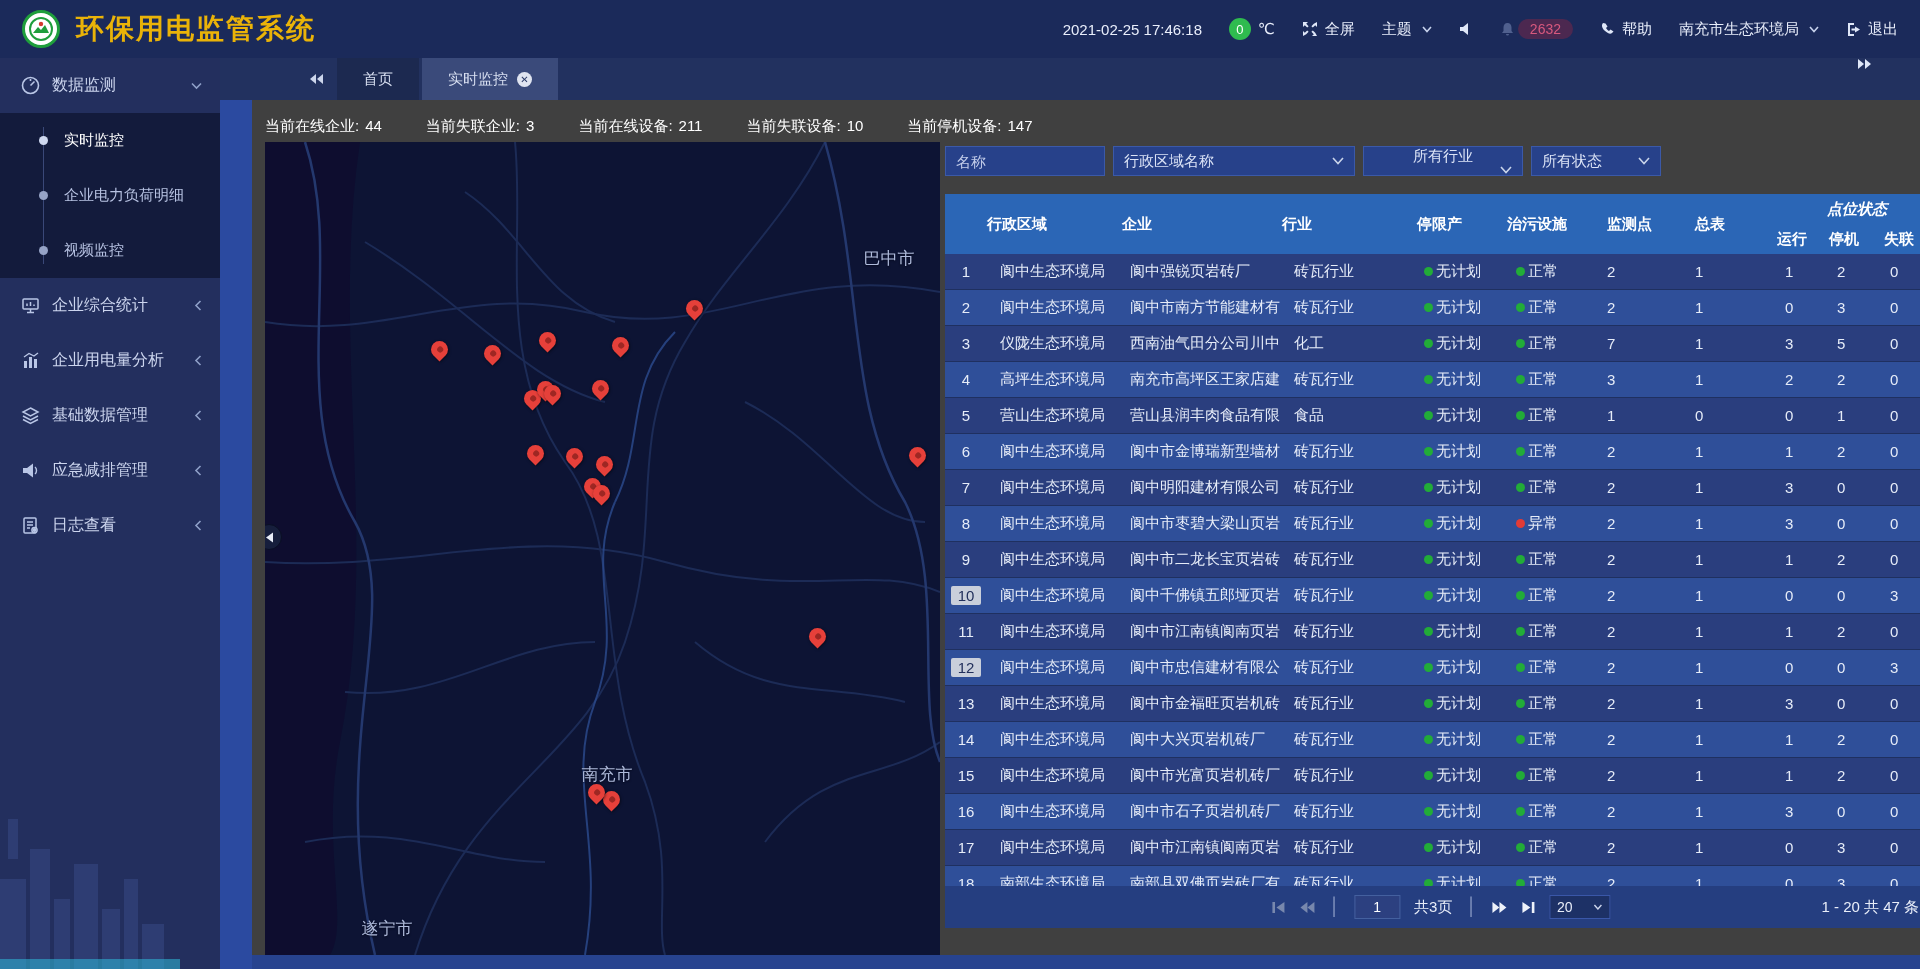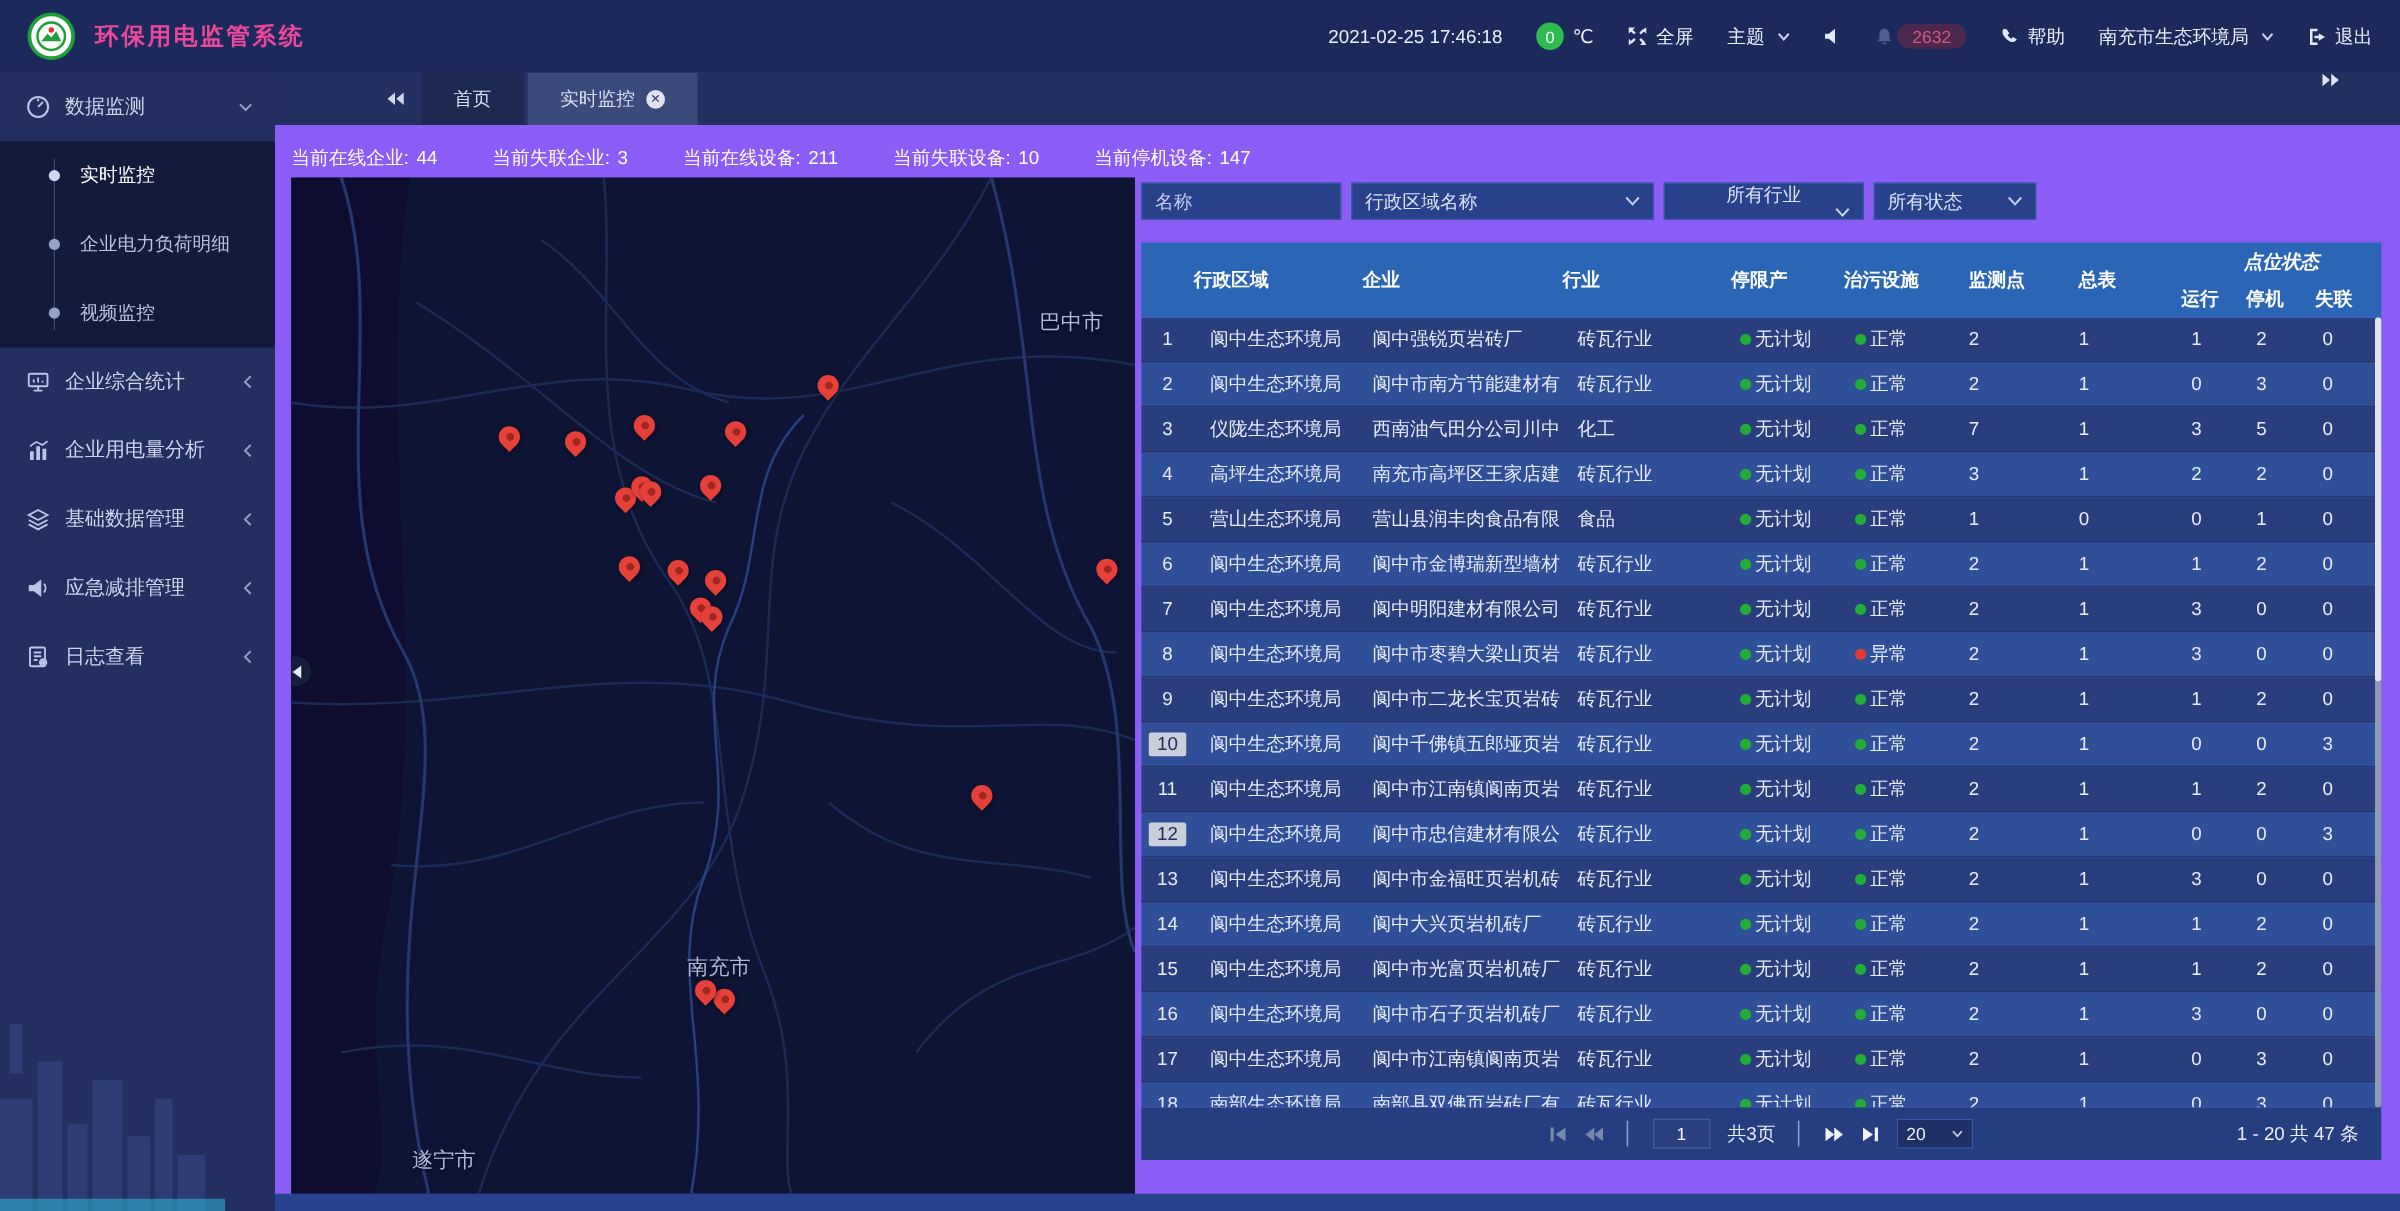--- a/index.html
+++ b/index.html
@@ -3,21 +3,21 @@
 <meta charset="utf-8">
 <style>
   * { margin:0; padding:0; box-sizing:border-box; }
   html,body { width:1920px; height:969px; overflow:hidden; }
   body { font-family:"Liberation Sans","DejaVu Sans",sans-serif; background:#2b4aa0; color:#fff; }
 
   
   .topbar { position:relative; height:58px; background:#1b2a5a; display:flex; align-items:center; padding:0 22px; z-index:5; }
   .logo { width:38px; height:38px; border-radius:50%; background:#fff; border:3px solid #1f9e3c; display:flex; align-items:center; justify-content:center; flex:0 0 auto; }
   .logo svg { display:block; }
-  .app-title { font-size:19px; font-weight:bold; letter-spacing:2px; margin-left:16px; color:#ec4899; }
+  .app-title { font-size:28px; font-weight:bold; letter-spacing:2px; margin-left:16px; color:#eab308; }
   .topbar-right { margin-left:auto; display:flex; align-items:center; gap:27px; font-size:15px; color:#e9eefb; }
   .tb-item { display:flex; align-items:center; gap:7px; white-space:nowrap; }
   .temp-circle { width:22px; height:22px; border-radius:50%; background:#2fbb4f; color:#fff; font-size:13px; display:flex; align-items:center; justify-content:center; }
   .caret { display:inline-flex; margin-left:3px; color:#c7d2ec; }
   .bell-wrap { opacity:.95; }
   .bell-ico { opacity:.5; }
   .badge-pill { background:#4f2850; color:#e25c80; border-radius:10px; padding:2px 12px; font-size:14px; margin-left:-4px; }
   .tb-ico { display:inline-flex; color:#dfe7f8; }
 
   
@@ -41,21 +41,21 @@
   .tabbar { height:42px; background:#22315f; display:flex; align-items:stretch; font-size:15px; color:#d8dff1; }
   .tab-scroll-left { width:36px; margin-left:78px; display:flex; align-items:center; justify-content:center; color:#cdd6ec; cursor:pointer; }
   .tab { display:flex; align-items:center; padding:0 26px; gap:9px; cursor:pointer; margin-left:3px; }
   .tab.home { background:#1c2950; }
   .tab.active { background:#3a4a7a; }
   .tab-close { width:15px; height:15px; border-radius:50%; background:#dfe4f0; color:#2a3a66; font-size:10px; line-height:15px; text-align:center; font-weight:bold; }
   .tabbar-right { margin-left:auto; display:flex; align-items:center; gap:40px; padding-right:26px;flex-direction:column; }
   .tabbar-right .ops { color:#d8dff1; cursor:pointer; }
 
   
-  .content { position:relative; flex:1; background:#8b5cf6; }
+  .content { position:relative; flex:1; background:#404040;margin-left:32px; }
   .content::after { content:""; position:absolute; left:0; right:0; bottom:0; height:14px; background:#27438f; }
 
   .statsbar { position:absolute; left:13px; top:12px; height:28px; display:flex; align-items:center; gap:44px; font-size:15px; color:#fff; }
   .stat-item { white-space:nowrap; }
   .stat-item b { font-weight:normal; margin-left:6px; }
 
   
   .map { position:absolute; left:13px; top:42px; width:675px; height:813px; background:#0d1434; overflow:hidden; }
   .map svg.roads { position:absolute; inset:0; }
   .map-label { position:absolute; color:#aebada; font-size:17px; text-shadow:0 1px 2px #05081c; transform:translate(-50%,-50%); white-space:nowrap; }

